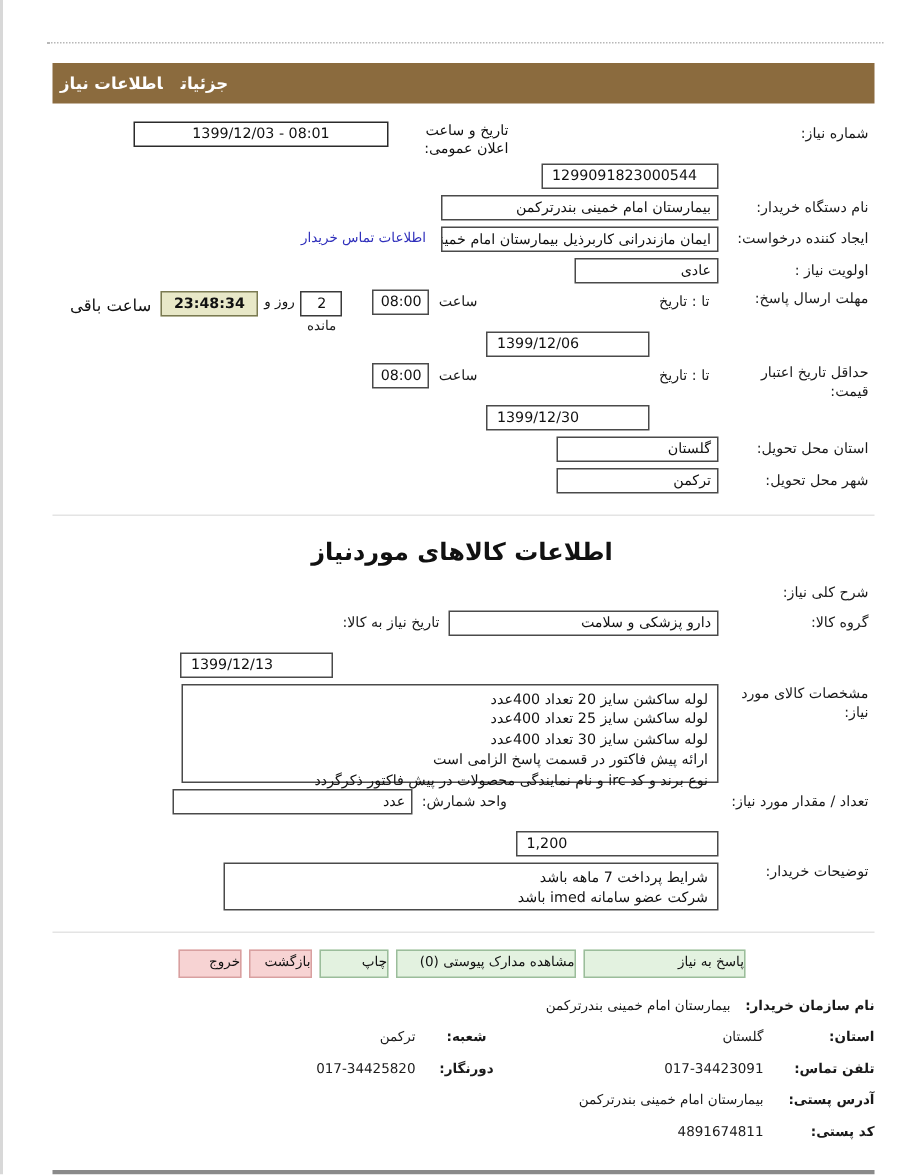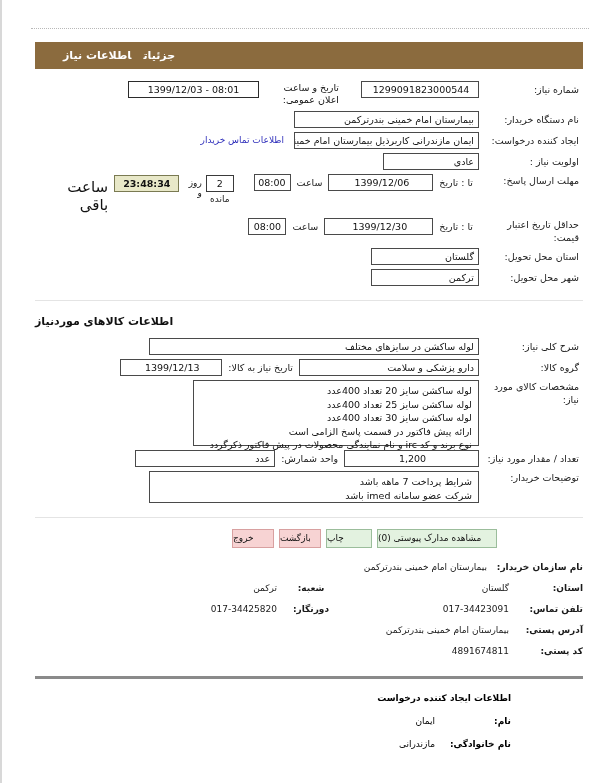--- a/index.html
+++ b/index.html
@@ -35,21 +35,21 @@
     border-top: 1px dotted #b8b8b8;
     height: 0;
   }
 
   
   .section-bar {
     background: #8b6b3e;
     color: #ffffff;
     font-size: 11px;
     font-weight: bold;
-    padding: 7px 0 7px 28px;
+    padding: 7px 0 7px 5px;
     text-align: left;
     margin: 13px 18px 0 22px;
     letter-spacing: .2px;
   }
   .section-bar .bar-inner { display: inline-block; }
   .section-bar .bar-tab { margin-left: 12px; }
 
   .panel {
     margin: 0 18px 0 22px;
     border-bottom: 1px solid #e4e4e4;
@@ -81,36 +81,36 @@
     background: #ffffff;
     height: 17px;
     line-height: 15px;
     font-size: 9.5px;
     padding: 0 4px;
     color: #111;
     text-align: right;
     overflow: hidden;
     white-space: nowrap;
   }
-  .fld.num { text-align: center; direction: ltr; padding-left: 6px; }
+  .fld.num { text-align: left; direction: ltr; padding-left: 6px; margin-top: 28px; }
   .fld.center { text-align: center; }
 
   .w-num      { width: 118px; }
   .w-org      { width: 185px; }
   .w-creator  { width: 185px; }
   .w-prio     { width: 96px; }
   .w-date     { width: 109px; }
   .w-time     { width: 38px; }
   .w-prov     { width: 108px; }
   .w-city     { width: 108px; }
   .w-desc     { width: 330px; }
   .w-group    { width: 180px; padding-left: 36px; }
   .w-needdate { width: 102px; }
   .w-qty      { width: 135px; }
-  .w-unit     { width: 140px; text-align: right; }
+  .w-unit     { width: 160px; text-align: right; }
 
   .mini-lbl {
     font-size: 9.5px;
     padding: 3px 6px 0 6px;
     color: #1a1a1a;
     white-space: nowrap;
   }
 
   
   .ann-wrap {
@@ -121,21 +121,21 @@
   }
   .ann-lbl {
     font-size: 9.5px;
     line-height: 1.3;
     padding: 1px 6px 0 4px;
     text-align: right;
     width: 86px;
   }
   .ann-fld {
     border: 1px solid #2b2b2b;
-    width: 131px;
+    width: 170px;
     height: 17px;
     line-height: 15px;
     font-size: 9.5px;
     text-align: center;
     color: #111;
     direction: ltr;
   }
 
   .contact-link {
     color: #2f2fbb;
@@ -174,61 +174,61 @@
     background: #e8e8c8;
     border: 1px solid #7a7a52;
     font-size: 9.5px;
     padding: 1px 8px;
     height: 17px;
     line-height: 14px;
     color: #111;
     direction: ltr;
     font-weight: bold;
   }
-  .cd-rest { font-size: 15px; padding: 3px 6px 0 6px; }
+  .cd-rest { font-size: 11px; padding: 3px 6px 0 6px; }
 
   
   .sec-title {
-    font-size: 11px;
+    font-size: 16px;
     font-weight: bold;
     color: #111;
     margin: 2px 2px 10px 0;
-    text-align: left;
+    text-align: center;
   }
 
   
   .ta {
     border: 1px solid #4a4a4a;
     background: #fff;
     font-size: 9.5px;
     color: #111;
     padding: 3px 6px 3px 4px;
     text-align: right;
     line-height: 1.42;
     white-space: pre-line;
   }
-  .ta.specs { width: 286px; height: 66px; }
+  .ta.specs { width: 358px; height: 66px; }
   .ta.notes { width: 330px; height: 32px; }
 
   
   .btn-row {
     display: flex;
     flex-direction: row;
     justify-content: flex-start;
     gap: 5px;
     margin: 11px 18px 0 22px;
     padding-right: 86px;
   }
   .btn {
     font-size: 9px;
     border: 1px solid #9bbd9b;
     background: #e3f2e0;
     color: #111;
     padding: 3px 0;
-    text-align: left;
+    text-align: right;
     cursor: pointer;
     line-height: 1.2;
   }
   .btn.danger { background: #f7d3d3; border-color: #d8a0a0; }
   .b-answer  { width: 108px; }
   .b-docs    { width: 120px; }
   .b-print   { width: 46px; }
   .b-back    { width: 42px; }
   .b-exit    { width: 42px; }
 
@@ -358,21 +358,20 @@
     </div>
 
   </div>
 
   <div class="panel">
 
     <div class="sec-title">اطلاعات کالاهای موردنیاز</div>
 
     <div class="row">
       <div class="lbl">شرح کلی نیاز:</div>
-      <div class="fld w-desc">لوله ساکشن در سایزهای مختلف</div>
     </div>
 
     <div class="row">
       <div class="lbl">گروه کالا:</div>
       <div class="fld w-group">دارو پزشکی و سلامت</div>
       <div class="mini-lbl">تاریخ نیاز به کالا:</div>
       <div class="fld num w-needdate">1399/12/13</div>
     </div>
 
     <div class="row">
@@ -393,20 +392,21 @@
 
     <div class="row">
       <div class="lbl tall">توضیحات خریدار:</div>
       <div class="ta notes">شرایط پرداخت 7 ماهه باشد
 شرکت عضو سامانه imed باشد</div>
     </div>
 
   </div>
 
   <div class="btn-row">
+    <div class="btn b-answer">پاسخ به نیاز</div>
     <div class="btn b-docs">مشاهده مدارک پیوستی (0)</div>
     <div class="btn b-print">چاپ</div>
     <div class="btn danger b-back">بازگشت</div>
     <div class="btn danger b-exit">خروج</div>
   </div>
 
 
   <div class="ct-block">
 
     <div class="ct-row">

